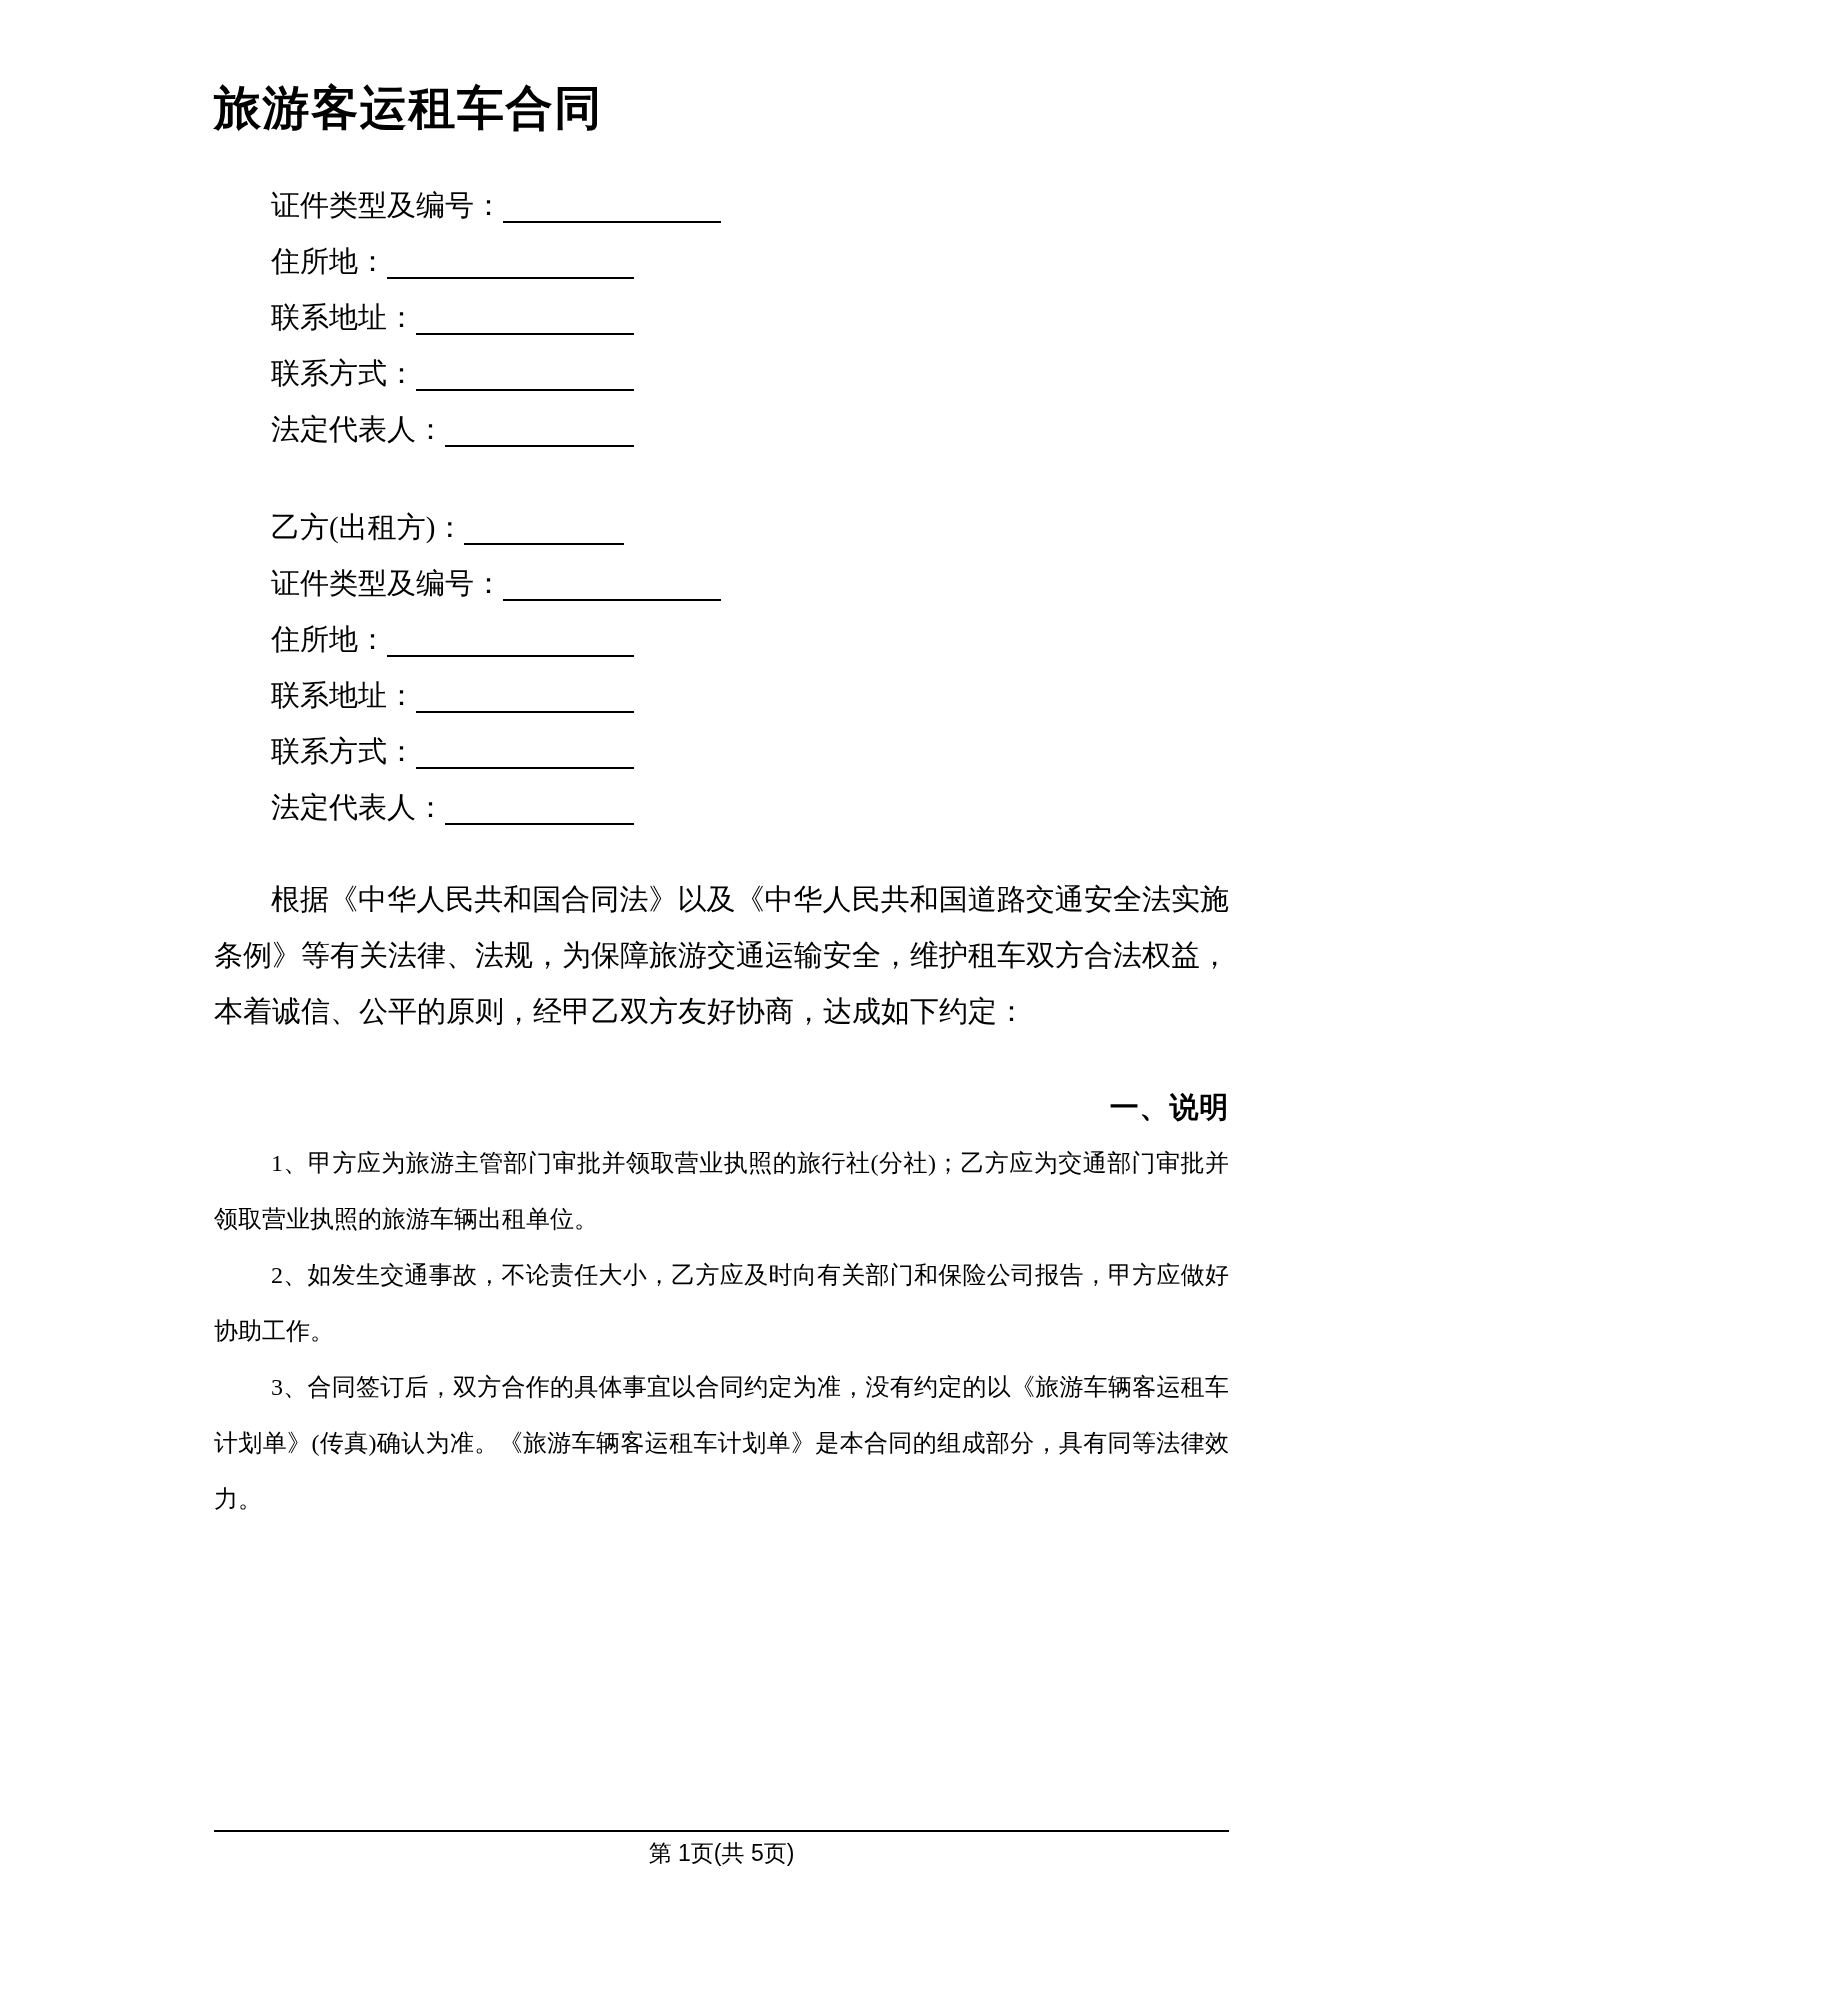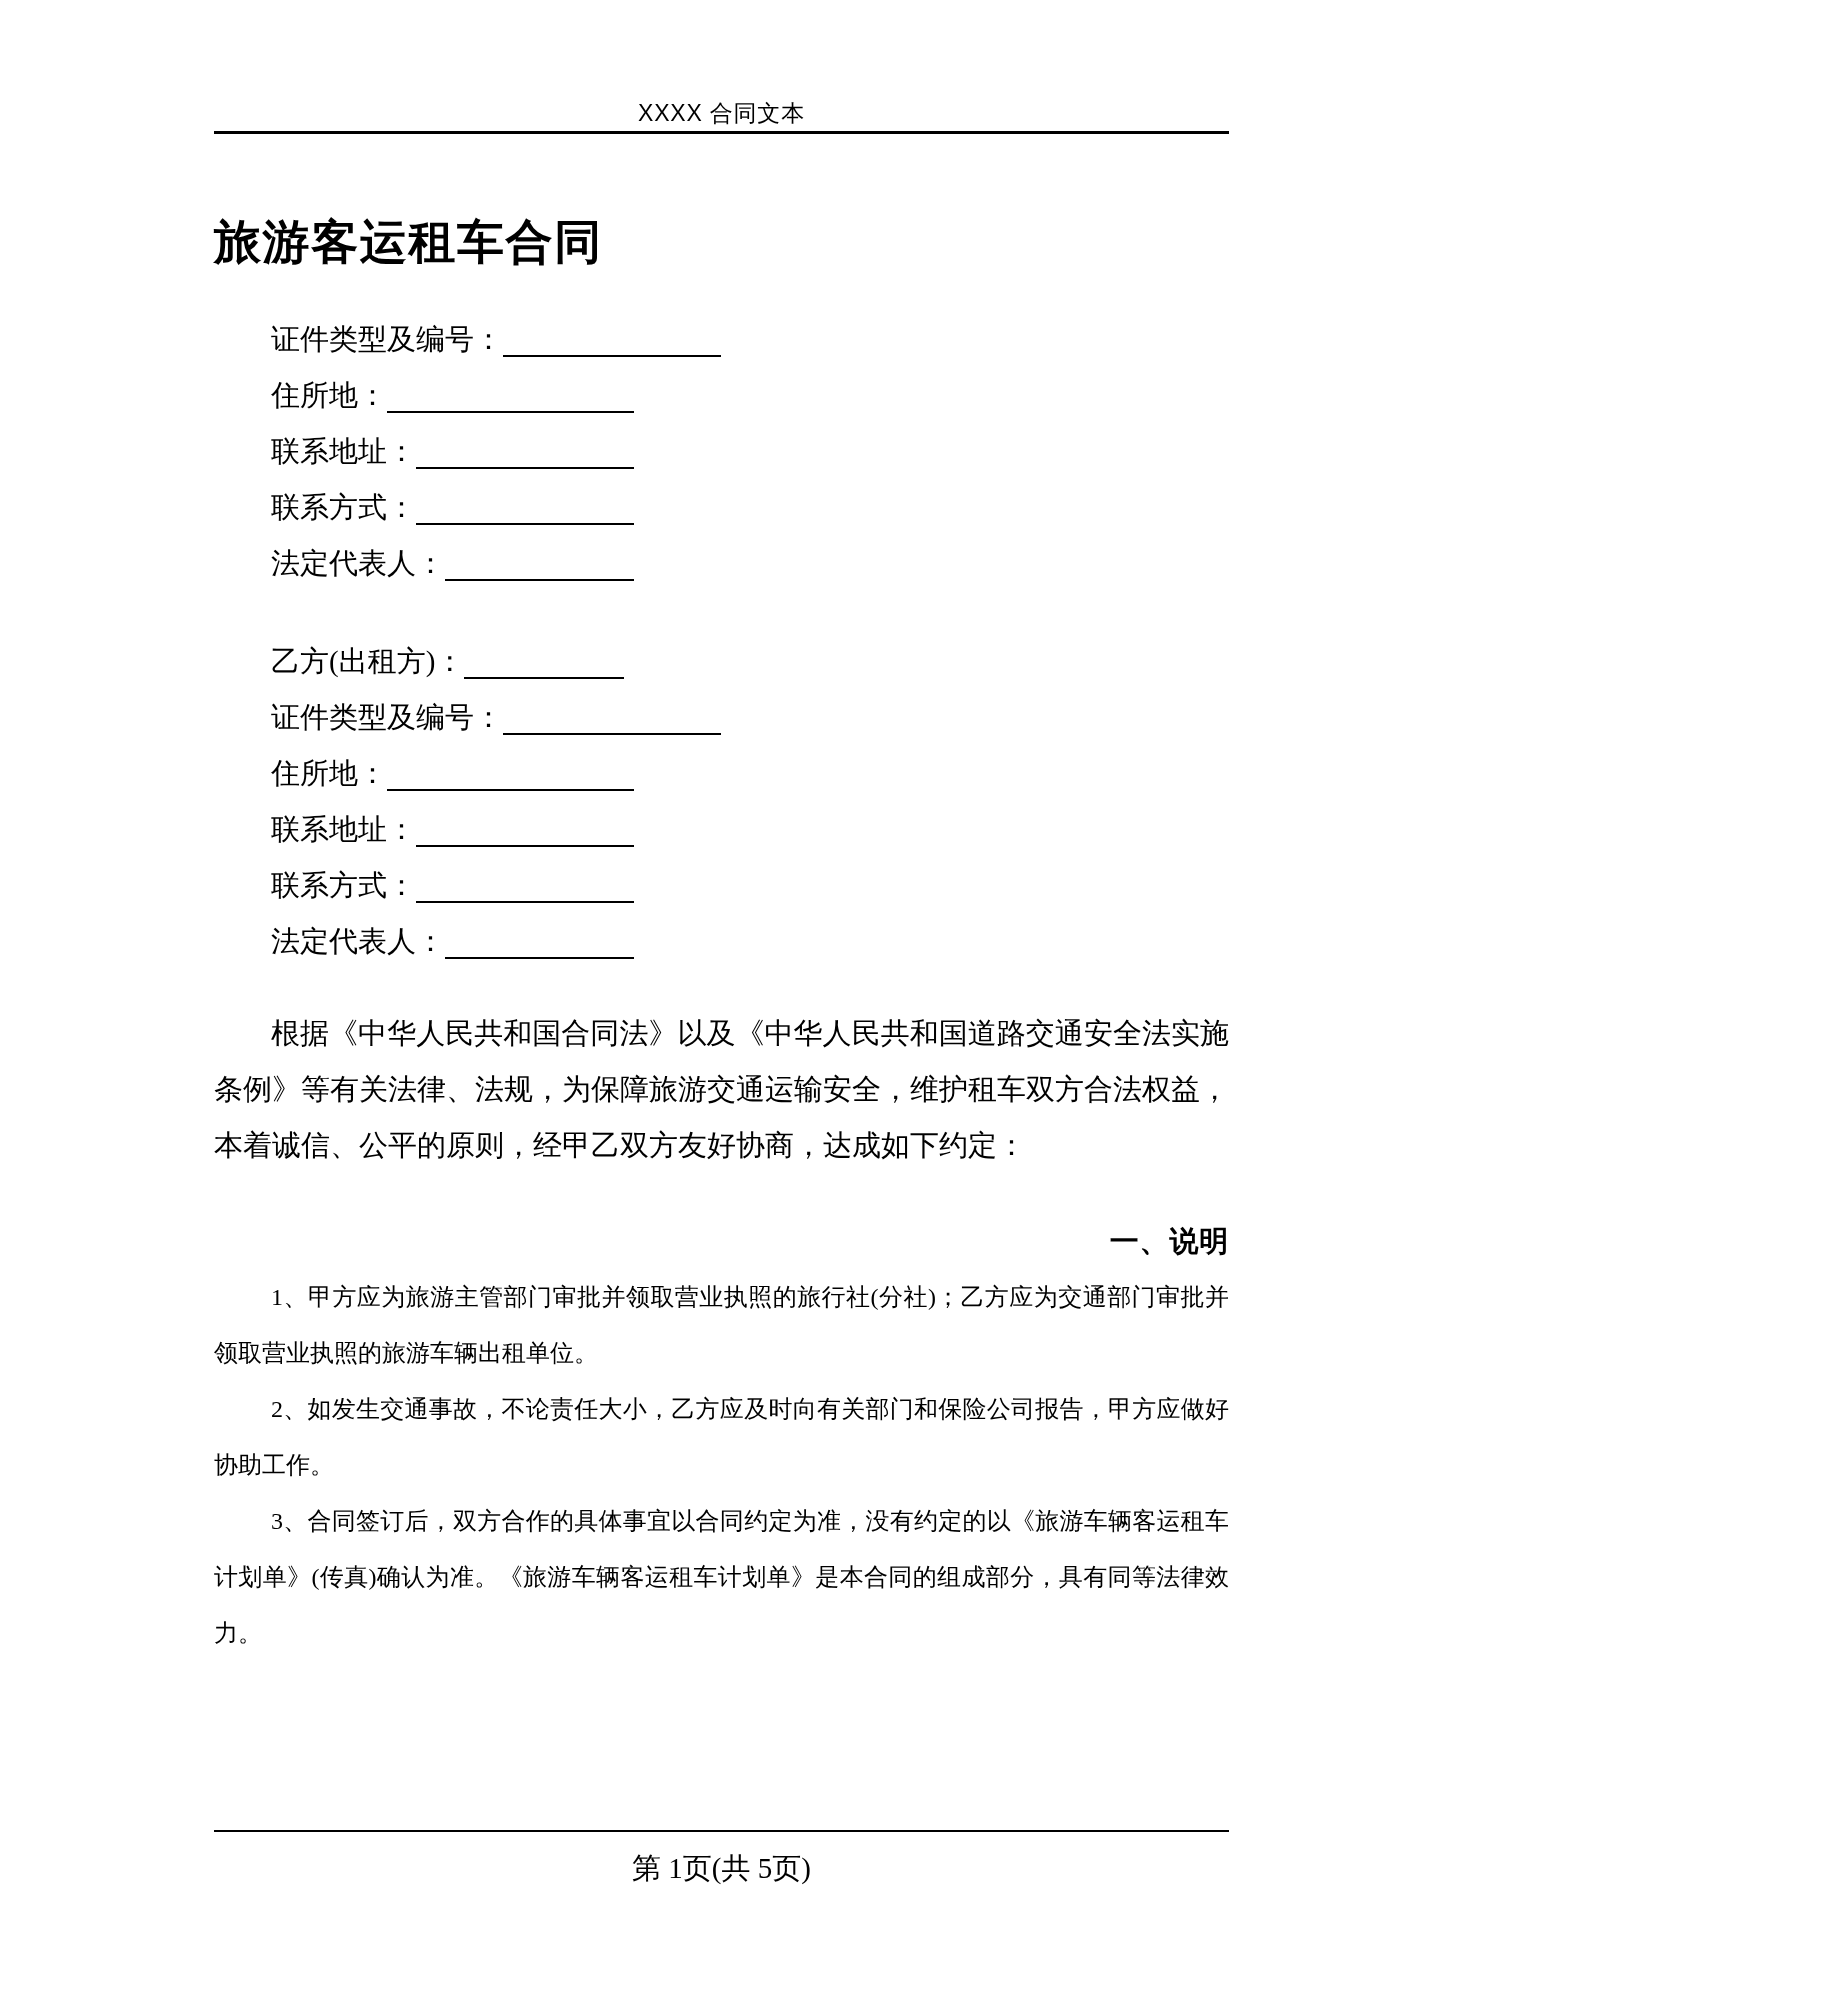--- a/index.html
+++ b/index.html
@@ -86,35 +86,32 @@
   }
   .page-footer {
     position: absolute;
     left: 214px;
     top: 1830px;
     width: 1015px;
     border-top: 2.4px solid #000000;
     text-align: center;
   }
   .page-footer .page-number {
-    padding-top: 22px;
-    font-size: 29px;
+    padding-top: 10px;
+    font-size: 23px;
     line-height: 1;
-    font-family: Liberation Serif, serif;
+    font-family: Liberation Sans, sans-serif;
   }
 </style>
 </head>
 <body>
 
 <div class="page">
   <div class="content">
 
-    <div class="running-header">
-      <div class="header-text">XXXX 合同文本</div>
-    </div>
 
     <h1 class="doc-title">旅游客运租车合同</h1>
 
     <div class="fields party-a">
       <div class="field-row">
         <span class="field-label">证件类型及编号：</span><span class="blank-line">_______________</span>
       </div>
       <div class="field-row">
         <span class="field-label">住所地：</span><span class="blank-line">_________________</span>
       </div>

